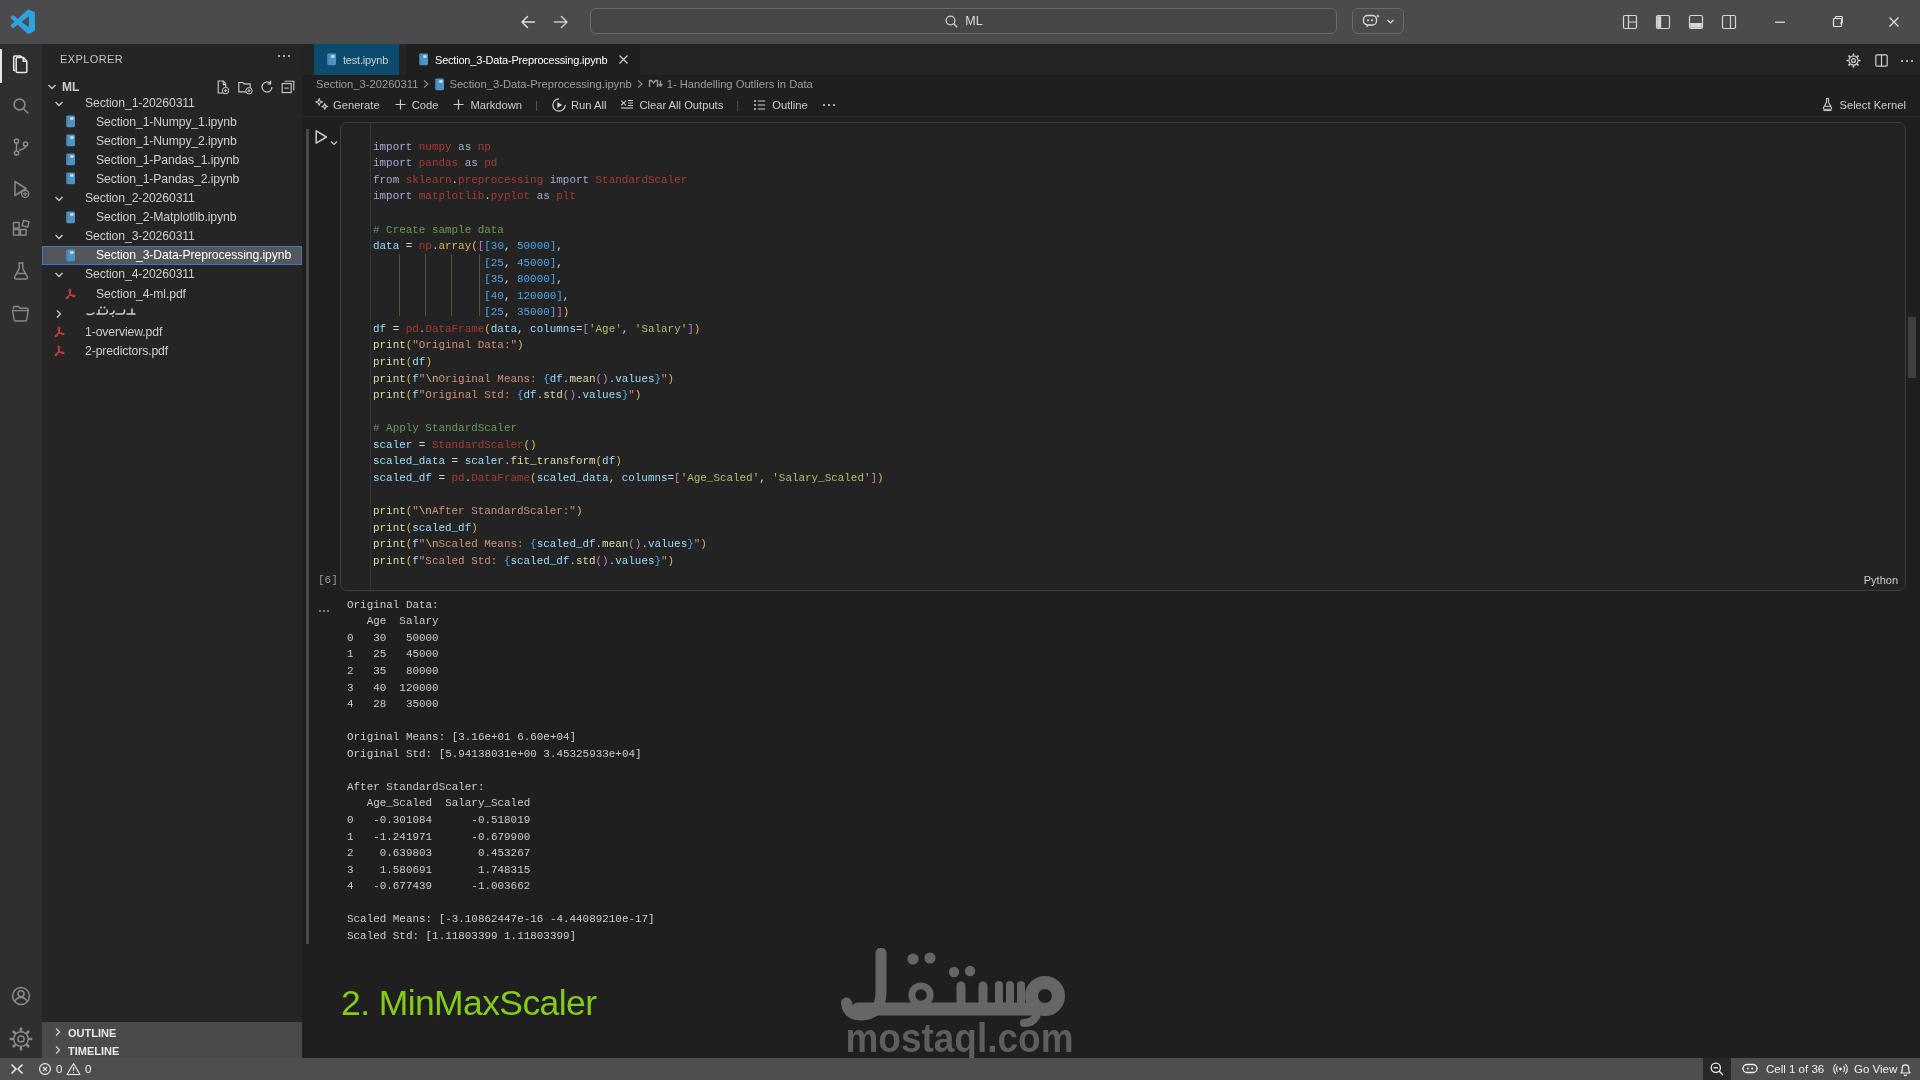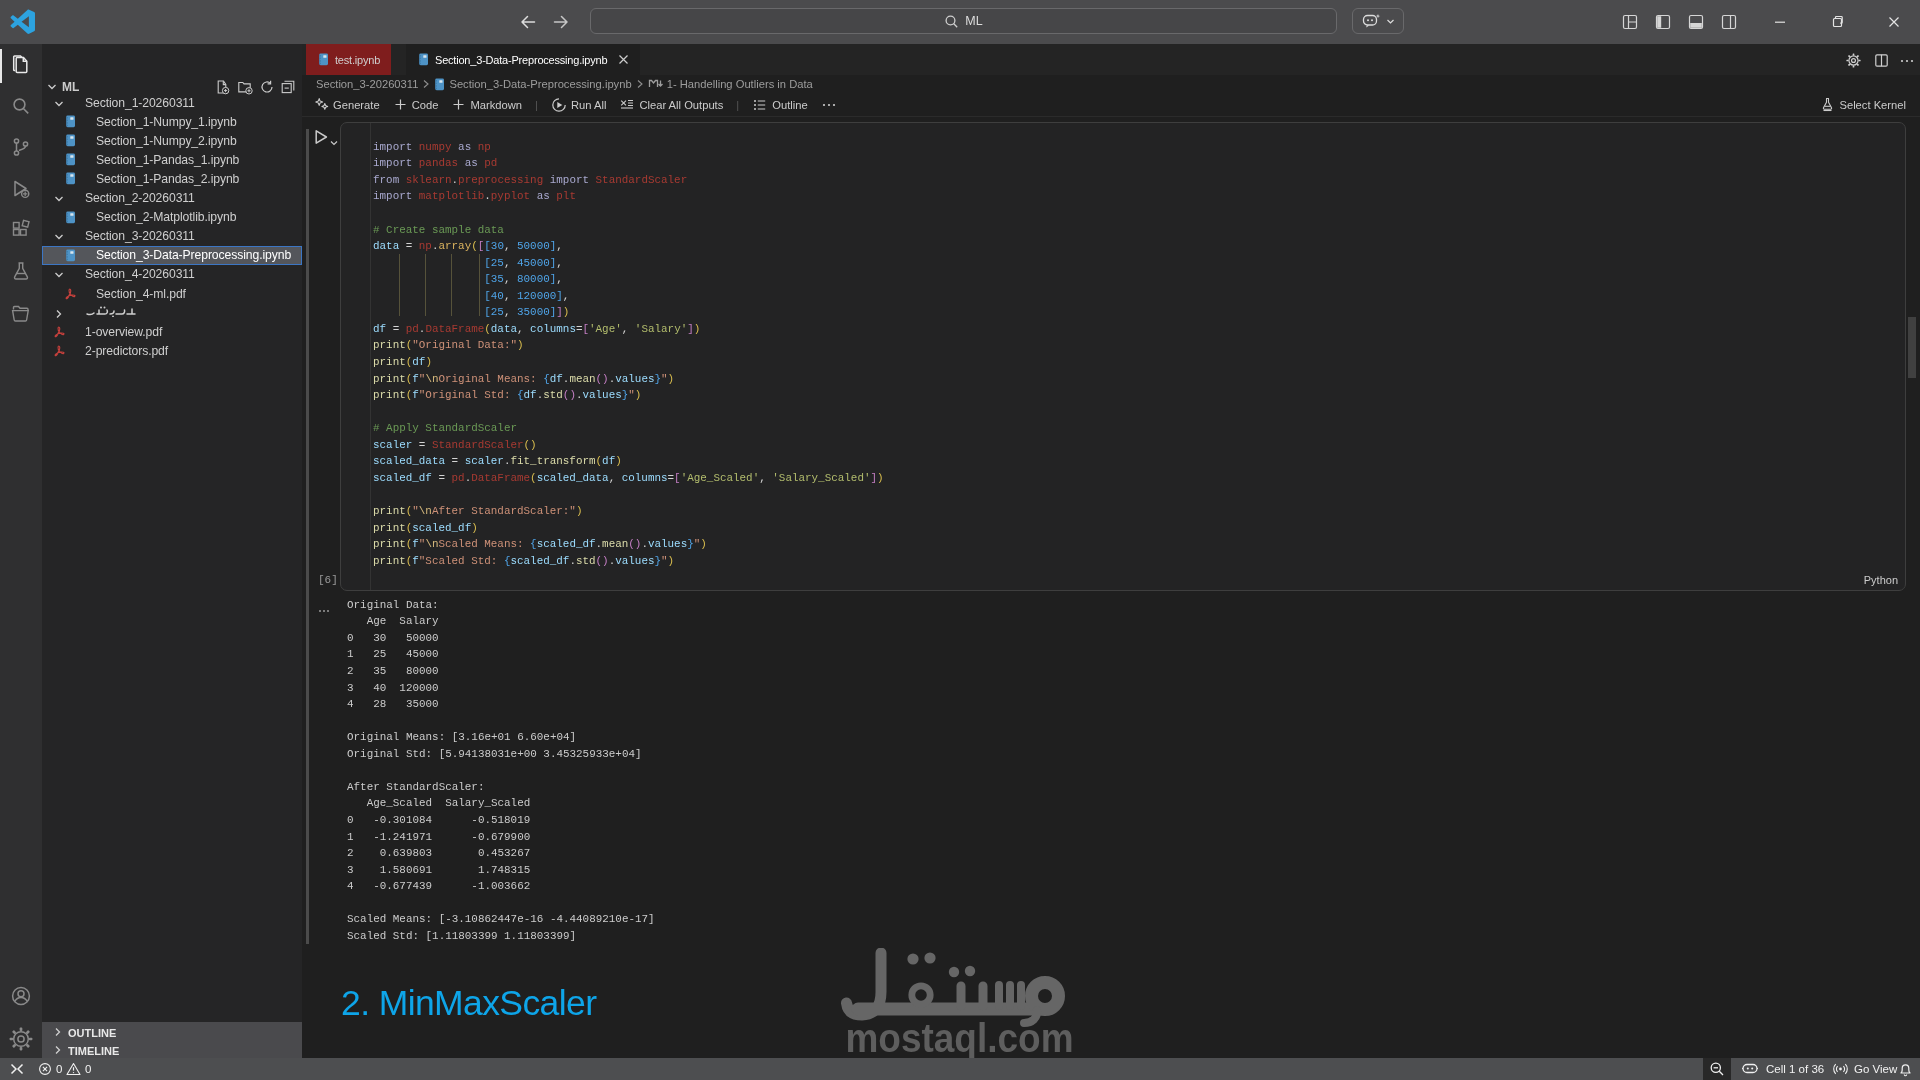--- a/index.html
+++ b/index.html
@@ -26,21 +26,21 @@
 #nbtool{position:absolute;left:0;top:49px;width:100%;height:24px;display:flex;align-items:center;color:#cccccc;font-size:11.2px;border-bottom:1px solid #2b2b2b}
 .ti{display:inline-flex;align-items:center;gap:4px;margin-right:13px}
 .tsep{color:#555;margin-right:13px}
 #cell{position:absolute;left:38px;top:78px;width:1566px;height:469px;background:#232324;border:1px solid #3e3e3e;border-radius:7px}
 #cellline{position:absolute;left:68px;top:79px;width:1px;height:467px;background:#333333}
 pre{font-family:'Liberation Mono',monospace;font-size:10.92px;line-height:16.56px;letter-spacing:0}
 #code{position:absolute;left:71px;top:94.7px;color:#d4d4d4}
 #code i{font-style:normal}
 .k{color:#a9a9cf}.m{color:#a83a32}.v{color:#9CDCFE}.f{color:#DCDCAA}.fa{color:#dcb45f}.n{color:#4FA4E8}.s{color:#CE9178}.s2{color:#b3bd6d}.e{color:#D7BA7D}.o{color:#d4d4d4}.c{color:#6A9955}.g{color:#d9bd4e}.p{color:#c47ec4}.b{color:#4FA4E8}.w{color:#d4d4d4}
 #outpre{position:absolute;left:45px;top:552.7px;color:#cccccc}
-#mdhead{position:absolute;left:39px;top:939px;font-size:35.5px;color:#0ea5e9;letter-spacing:-0.6px}
+#mdhead{position:absolute;left:39px;top:939px;font-size:35.5px;color:#84cc16;letter-spacing:-0.6px}
 #statusbar{position:absolute;left:0;top:1058px;width:1920px;height:22px;background:#4d4e50;color:#f2f2f2;font-size:11.5px}
 .sit{position:absolute;display:flex;align-items:center;gap:5px;height:22px}
 .guide{position:absolute;width:1px;background:#56523a}
 #scrollthumb{position:absolute;left:1606px;top:273px;width:8px;height:61px;background:#404040}
 </style></head>
 <body>
 <div id="titlebar">
   <span class="abs" style="left:10px;top:9px"><svg width="26" height="26" viewBox="0 0 26 26" style="">
         <path transform="scale(0.245) translate(2 2)" d="M96.5 10.7L75.9 0.8c-2.3-1.1-5-0.6-6.8 1.2L29.9 37.8 12.7 24.7c-1.6-1.2-3.9-1.1-5.4 0.3L1.7 30.1c-1.8 1.6-1.8 4.5 0 6.1L16.6 50 1.7 63.8c-1.8 1.6-1.8 4.5 0 6.1l5.6 5.1c1.5 1.4 3.8 1.5 5.4 0.3l17.2-13.1 39.2 35.8c1.8 1.8 4.5 2.3 6.8 1.2l20.6-9.9c2.1-1 3.5-3.2 3.5-5.6V16.3c0-2.4-1.4-4.6-3.5-5.6zM75 72.2L45.2 50 75 27.8V72.2z" fill="#2da3e0"></path>
       </svg></span>
@@ -147,20 +147,28 @@
           <rect x="-1.35" y="-11.40" width="2.70" height="3.50" rx="0.80" fill="#8a8a8a" transform="rotate(135)"></rect>
           <rect x="-1.35" y="-11.40" width="2.70" height="3.50" rx="0.80" fill="#8a8a8a" transform="rotate(180)"></rect>
           <rect x="-1.35" y="-11.40" width="2.70" height="3.50" rx="0.80" fill="#8a8a8a" transform="rotate(225)"></rect>
           <rect x="-1.35" y="-11.40" width="2.70" height="3.50" rx="0.80" fill="#8a8a8a" transform="rotate(270)"></rect>
           <rect x="-1.35" y="-11.40" width="2.70" height="3.50" rx="0.80" fill="#8a8a8a" transform="rotate(315)"></rect>
         </g>
       </svg></span>
 </div>
 
 <div id="sidebar">
+  <div id="sbhead">
+      <span class="abs" style="left:18px;top:9px;letter-spacing:0.4px">EXPLORER</span>
+    <span class="abs" style="left:234px;top:4px"><svg width="16" height="16" viewBox="0 0 16 16" style="">
+          <circle cx="3" cy="8" r="1.1" fill="#cccccc"></circle>
+          <circle cx="8" cy="8" r="1.1" fill="#cccccc"></circle>
+          <circle cx="13" cy="8" r="1.1" fill="#cccccc"></circle>
+        </svg></span>
+    </div>
   <div id="mlhead">
       <span style="display:inline-flex;margin-left:2px">
         <svg width="16" height="16" viewBox="0 0 16 16" style="">
           <path d="M4.5 6l3.5 3.5L11.5 6" fill="none" stroke="#cccccc" stroke-width="1.3"></path>
         </svg>
       </span>
       <b style="margin-left:2px">ML</b>
     <span class="abs" style="left:172px;top:3px"><svg width="16" height="16" viewBox="0 0 16 16" style="">
           <path d="M9.5 2H4.2v12h7.6V5.5L9.5 2z" fill="none" stroke="#cccccc" stroke-width="1.1"></path>
           <path d="M9.3 2.2v3.4h2.4" fill="none" stroke="#cccccc" stroke-width="1.1"></path>
@@ -341,21 +349,21 @@
       <span class="abs" style="left:26px;top:5px">OUTLINE</span>
      <span class="abs" style="left:8px;top:20px"><svg width="16" height="16" viewBox="0 0 16 16" style="">
           <path d="M6 4.5l3.5 3.5L6 11.5" fill="none" stroke="#d0d0d0" stroke-width="1.3"></path>
         </svg></span>
       <span class="abs" style="left:26px;top:23px">TIMELINE</span>
   </div>
 </div>
 
 <div id="editor">
   <div id="tabs">
-    <div class="tab" style="left:4px;width:85px;background:#7f1d1d;color:#cfcfcf">
+    <div class="tab" style="left:12px;width:85px;background:#0c4a6e;color:#cfcfcf">
         <span style="display:inline-flex;margin-left:12px">
           <svg width="11" height="13" viewBox="0 0 11 13" style="">
             <rect x="1.2" y="0.6" width="8.8" height="11.6" rx="1.4" fill="#4e93c6"></rect>
             <rect x="1.6" y="2.0" width="1.0" height="1.5" fill="#36729e"></rect>
             <rect x="1.6" y="4.6" width="1.0" height="1.5" fill="#36729e"></rect>
             <rect x="1.6" y="7.2" width="1.0" height="1.5" fill="#36729e"></rect>
             <rect x="1.6" y="9.7" width="1.0" height="1.5" fill="#36729e"></rect>
             <rect x="5.3" y="2.2" width="3.2" height="2.6" rx="0.4" fill="#d8e6ee"></rect>
           </svg>
         </span>

